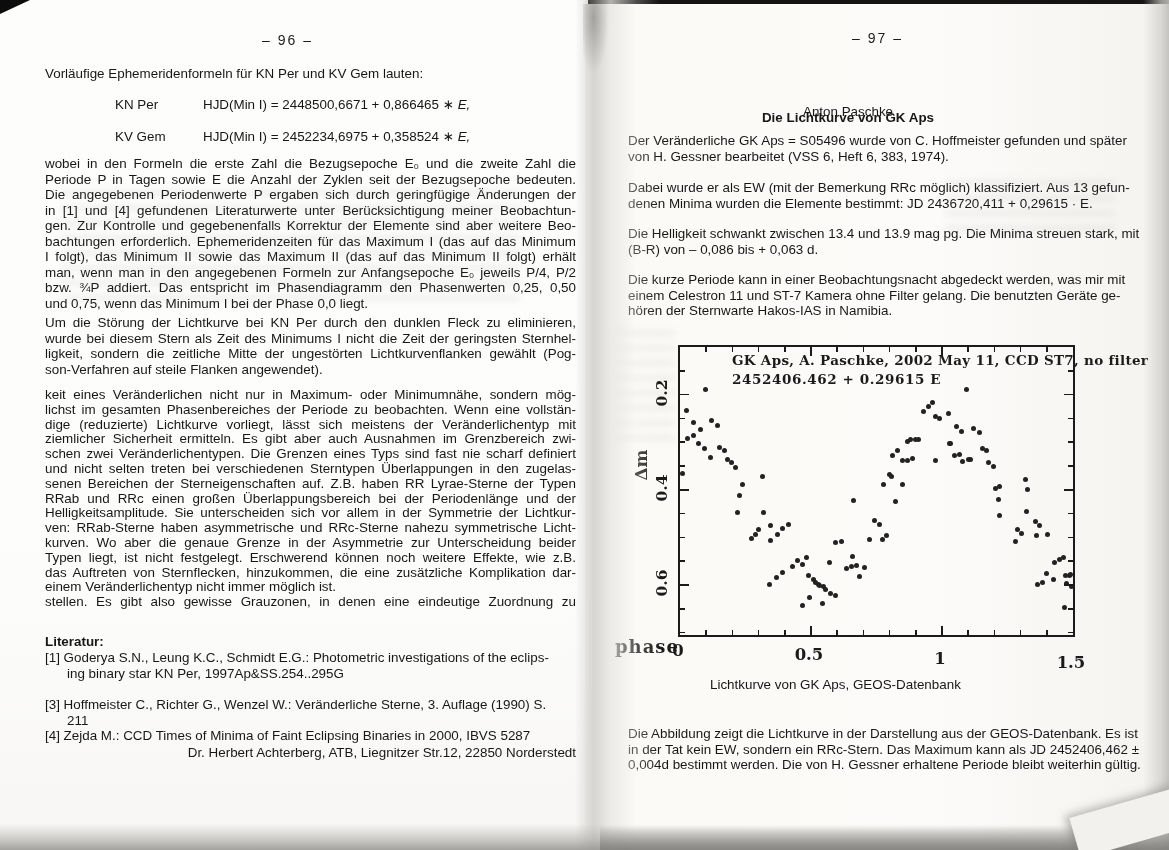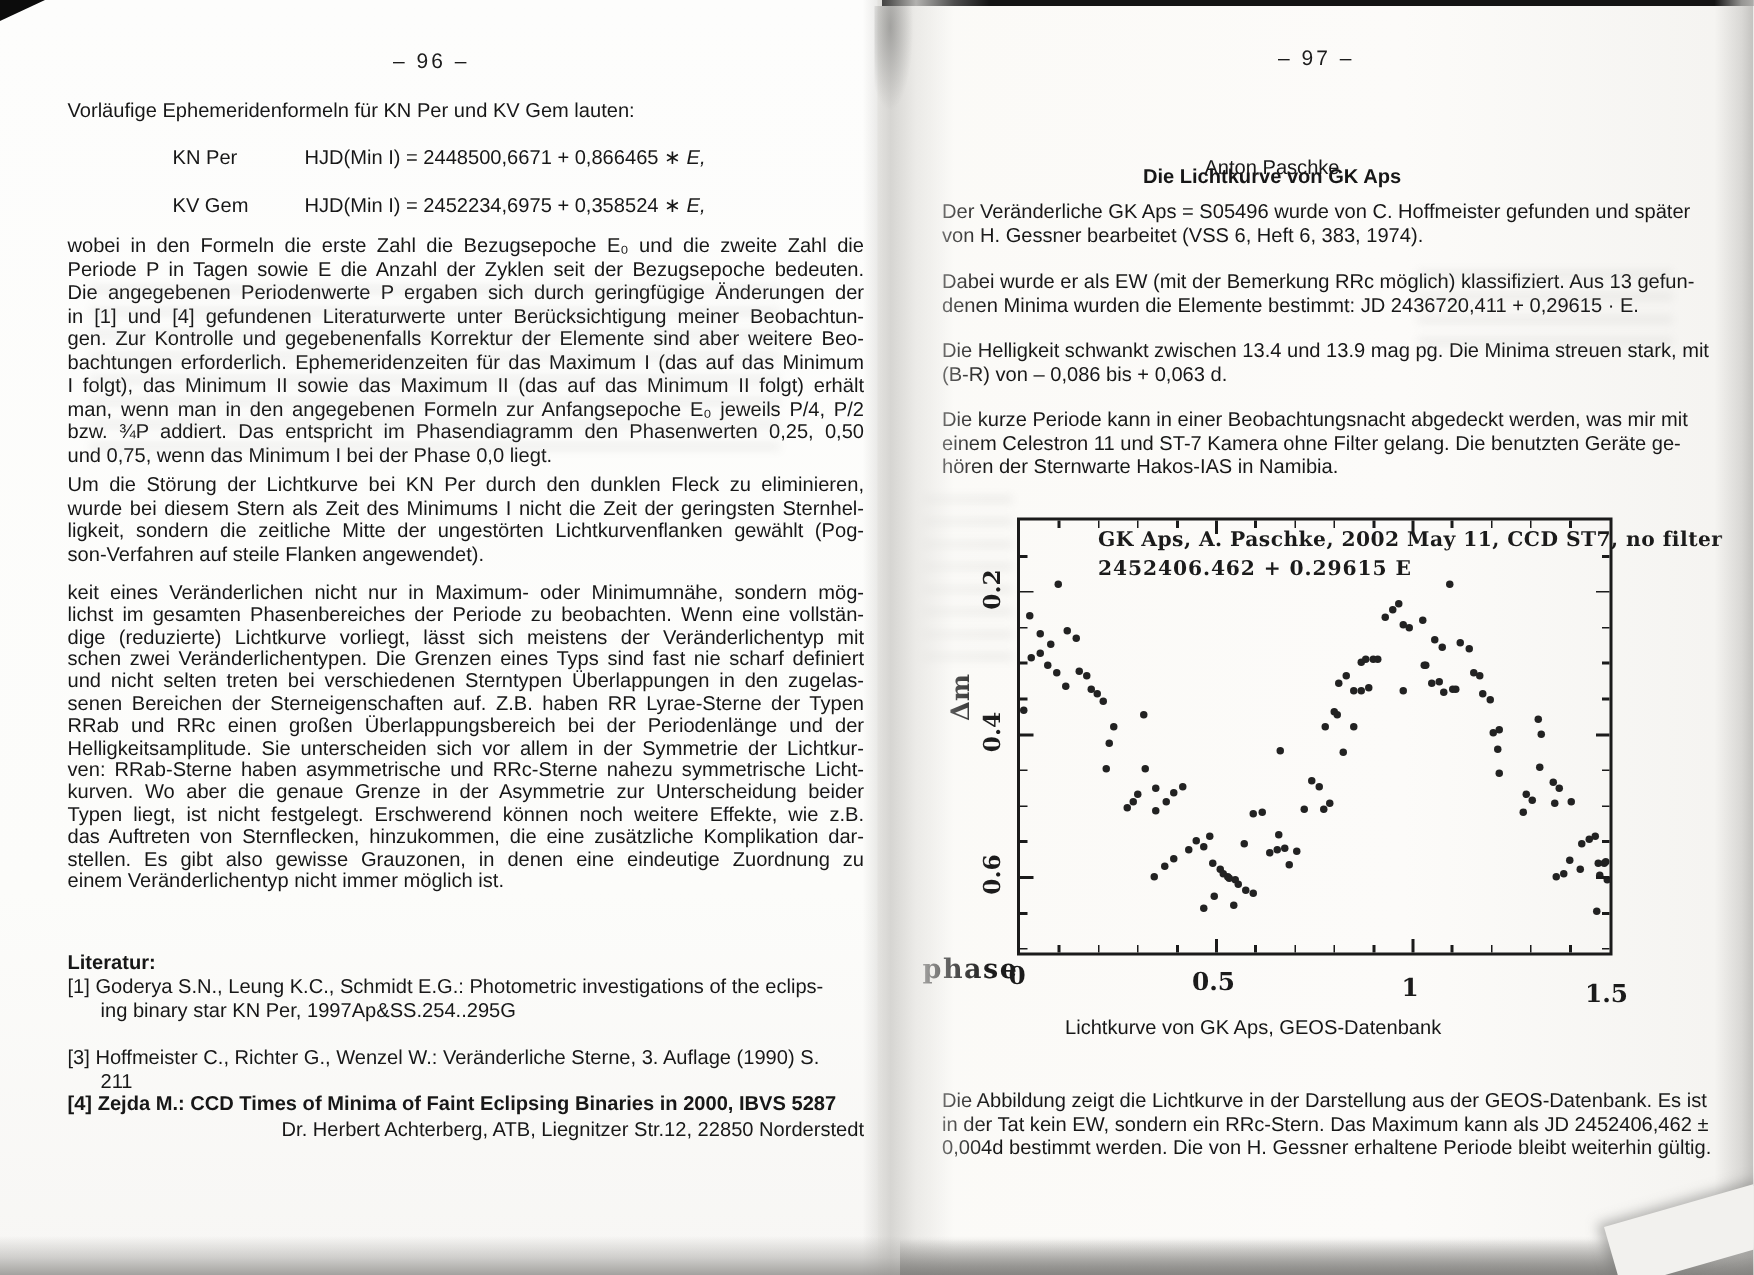--- a/index.html
+++ b/index.html
@@ -73,44 +73,45 @@
       <div class="line jl">Um die Störung der Lichtkurve bei KN Per durch den dunklen Fleck zu eliminieren,</div>
       <div class="line jl">wurde bei diesem Stern als Zeit des Minimums I nicht die Zeit der geringsten Sternhel-</div>
       <div class="line jl">ligkeit, sondern die zeitliche Mitte der ungestörten Lichtkurvenflanken gewählt (Pog-</div>
       <div class="line">son-Verfahren auf steile Flanken angewendet).</div>
     </div>
 
   <div class="abs body-text just tight" style="left:45px;top:388px;width:531px;">
       <div class="line jl">keit eines Veränderlichen nicht nur in Maximum- oder Minimumnähe, sondern mög-</div>
       <div class="line jl">lichst im gesamten Phasenbereiches der Periode zu beobachten. Wenn eine vollstän-</div>
       <div class="line jl">dige (reduzierte) Lichtkurve vorliegt, lässt sich meistens der Veränderlichentyp mit</div>
+      <div class="line jl">ziemlicher Sicherheit ermitteln. Es gibt aber auch Ausnahmen im Grenzbereich zwi-</div>
       <div class="line jl">schen zwei Veränderlichentypen. Die Grenzen eines Typs sind fast nie scharf definiert</div>
       <div class="line jl">und nicht selten treten bei verschiedenen Sterntypen Überlappungen in den zugelas-</div>
       <div class="line jl">senen Bereichen der Sterneigenschaften auf. Z.B. haben RR Lyrae-Sterne der Typen</div>
       <div class="line jl">RRab und RRc einen großen Überlappungsbereich bei der Periodenlänge und der</div>
       <div class="line jl">Helligkeitsamplitude. Sie unterscheiden sich vor allem in der Symmetrie der Lichtkur-</div>
       <div class="line jl">ven: RRab-Sterne haben asymmetrische und RRc-Sterne nahezu symmetrische Licht-</div>
       <div class="line jl">kurven. Wo aber die genaue Grenze in der Asymmetrie zur Unterscheidung beider</div>
       <div class="line jl">Typen liegt, ist nicht festgelegt. Erschwerend können noch weitere Effekte, wie z.B.</div>
       <div class="line jl">das Auftreten von Sternflecken, hinzukommen, die eine zusätzliche Komplikation dar-</div>
+      <div class="line">einem Veränderlichentyp nicht immer möglich ist.</div>
       <div class="line jl">stellen. Es gibt also gewisse Grauzonen, in denen eine eindeutige Zuordnung zu</div>
-      <div class="line">einem Veränderlichentyp nicht immer möglich ist.</div>
     </div>
 
   <div class="abs body-text bold" style="left:45px;top:634px;">Literatur:</div>
 
   <div class="abs body-text hang" style="left:45px;top:650px;width:531px;">
       <div class="line">[1] Goderya S.N., Leung K.C., Schmidt E.G.: Photometric investigations of the eclips-</div>
       <div class="line cont">ing binary star KN Per, 1997Ap&amp;SS.254..295G</div>
     </div>
   <div class="abs body-text hang" style="left:45px;top:697px;width:531px;">
       <div class="line">[3] Hoffmeister C., Richter G., Wenzel W.: Veränderliche Sterne, 3. Auflage (1990) S.</div>
       <div class="line cont">211</div>
     </div>
-  <div class="abs body-text hang" style="left:45px;top:728px;width:531px;font-weight:bold;">
+  <div class="abs body-text hang" style="left:45px;top:728px;width:531px;">
       <div class="line">[4] Zejda M.: CCD Times of Minima of Faint Eclipsing Binaries in 2000, IBVS 5287</div>
     </div>
 
   <div class="abs body-text" style="left:45px;top:745px;width:531px;text-align:right;">Dr. Herbert Achterberg, ATB, Liegnitzer Str.12, 22850 Norderstedt</div>
 
   <div class="ghost" style="left:60px;top:190px;width:460px;height:120px;"></div>
 </div>
 
 <div class="page page-right" style="left:585px;width:584px;">
   <div class="abs pagenum" style="left:267px;top:30px;">–  97  –</div>

